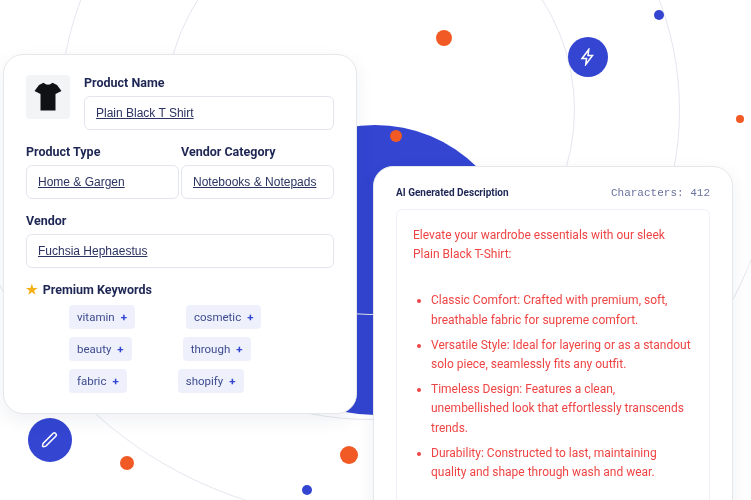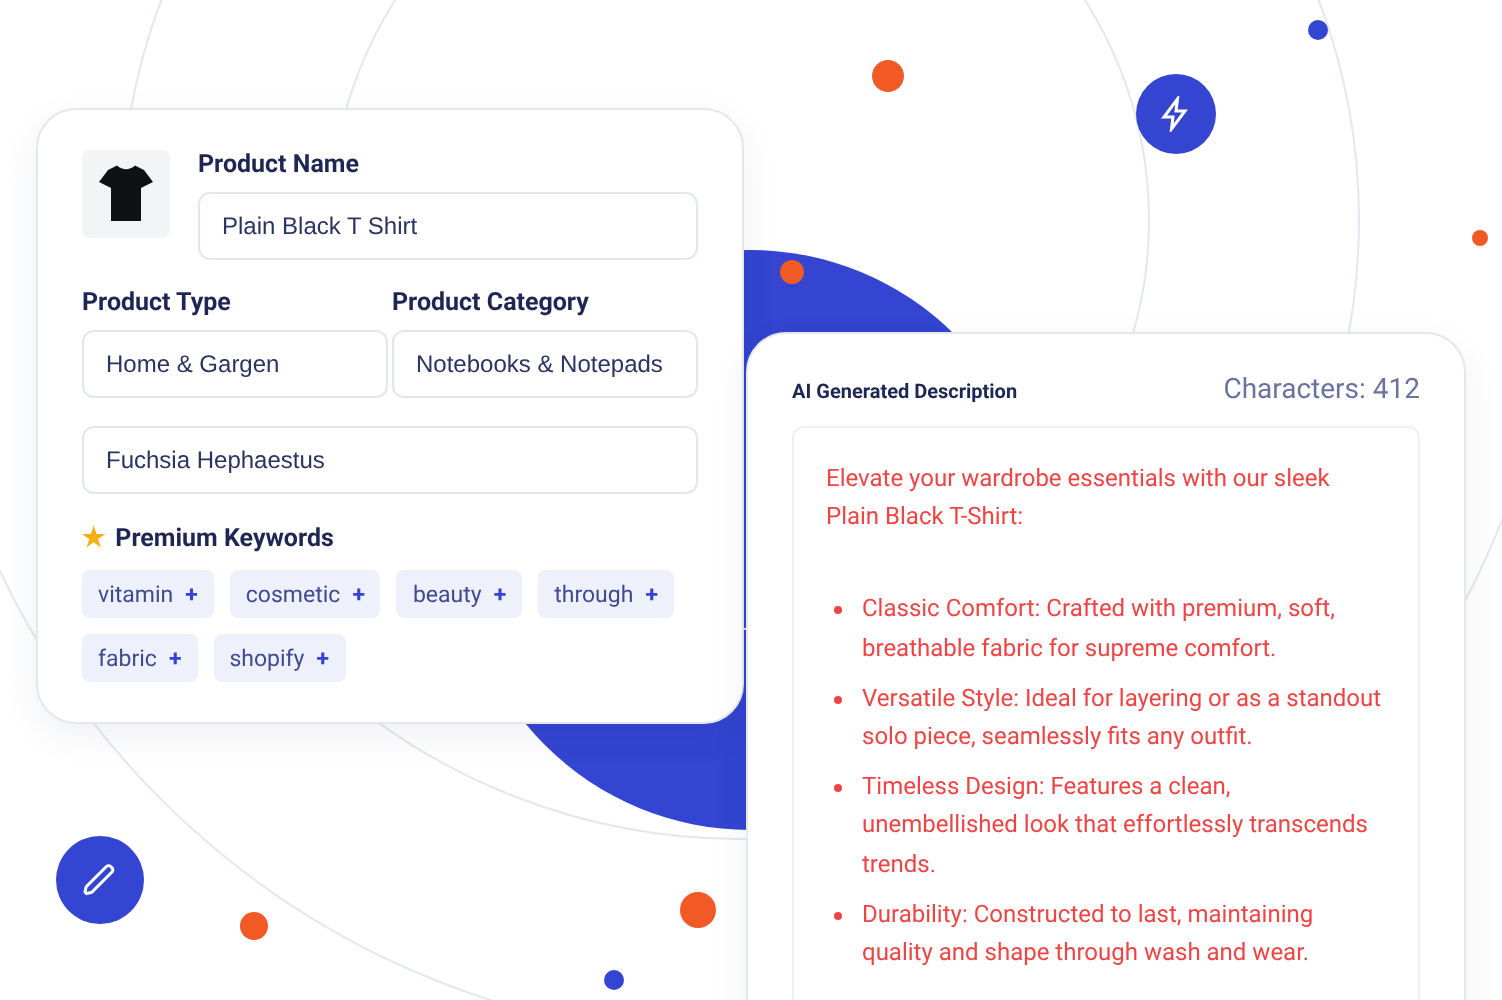--- a/index.html
+++ b/index.html
@@ -40,21 +40,21 @@
     position: absolute;
     background: #fff;
     border: 1px solid #e5e7eb;
     border-radius: 20px;
     padding: 20px 22px;
     box-shadow: 0 6px 18px rgba(30,40,90,.07);
     z-index: 5;
     color: #1e2654;
   }
   .card-left {
-    left: 18px; top: 54px;
+    left: 3px; top: 54px;
     width: 354px;
   }
   .card-right {
     left: 373px; top: 166px;
     width: 360px;
   }
 
   .row-top { display: flex; align-items: flex-start; gap: 14px; margin-bottom: 14px; }
   .thumb {
     width: 44px; height: 44px;
@@ -73,21 +73,21 @@
   }
   .input {
     width: 100%;
     border: 1px solid #e3e6ef;
     border-radius: 6px;
     padding: 9px 11px;
     font-size: 12px;
     color: #2b3361;
     background: #fff;
   }
-  .input[readonly] { cursor: default; }
+  .input[readonly] { cursor: default; text-decoration: underline; }
 
   .two { display: flex; gap: 2px; margin-bottom: 14px; }
   .two .field { flex: 1; min-width: 0; }
 
   .single { margin-bottom: 14px; }
 
   .kw-label {
     font-size: 12.5px;
     font-weight: 700;
     color: #1e2654;
@@ -99,34 +99,35 @@
     display: flex; flex-wrap: wrap; gap: 8px;
   }
   .tag {
     display: inline-flex; align-items: center;
     background: #eef1fb;
     color: #3e4b8f;
     font-size: 11.5px;
     padding: 5px 8px;
     border-radius: 4px;
     gap: 6px;
+    margin-left: 43px;
   }
   .tag .plus {
     color: #3345d1;
     font-weight: 700;
     cursor: pointer;
   }
 
   
   .desc-head {
     display: flex; justify-content: space-between; align-items: baseline;
     margin-bottom: 10px;
   }
   .desc-title { font-size: 10px; font-weight: 700; color: #1e2654; }
-  .char-count { font-size: 14px; color: #6a73a0; }
+  .char-count { font-size: 11px; color: #6a73a0; font-family: Liberation Mono, monospace; }
   .desc-box {
     border: 1px solid #edf0f8;
     border-radius: 6px;
     padding: 16px 16px 16px 16px;
     font-size: 12px;
     color: #ef4444;
     line-height: 1.6;
   }
   .desc-box .intro { margin-bottom: 8px; }
   .desc-box ul { list-style: disc; padding-left: 18px; margin-top: 27px; }
@@ -179,26 +180,27 @@
       <input class="input" readonly="" value="Plain Black T Shirt" style="">
     </div>
   </div>
 
   <div class="two">
     <div class="field">
       <div class="label">Product Type</div>
       <input class="input" readonly="" value="Home &amp; Gargen" style="">
     </div>
     <div class="field">
-      <div class="label">Product Category</div>
+      <div class="label">Vendor Category</div>
       <input class="input" readonly="" value="Notebooks &amp; Notepads" style="">
     </div>
   </div>
 
   <div class="single">
+    <div class="label">Vendor</div>
     <input class="input" readonly="" value="Fuchsia Hephaestus" style="">
   </div>
 
   <div class="kw-label">
     <span class="star">★</span>
     <span>Premium Keywords</span>
   </div>
   <div class="kw-row" id="kw-row">
       <span class="tag">
         <span>vitamin</span>

